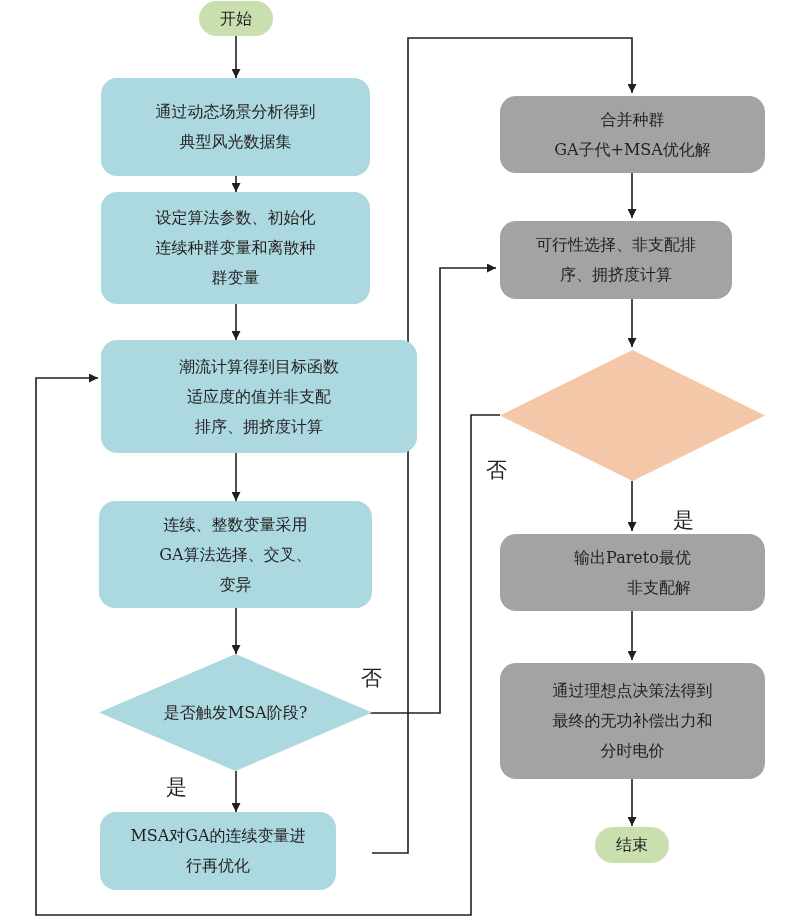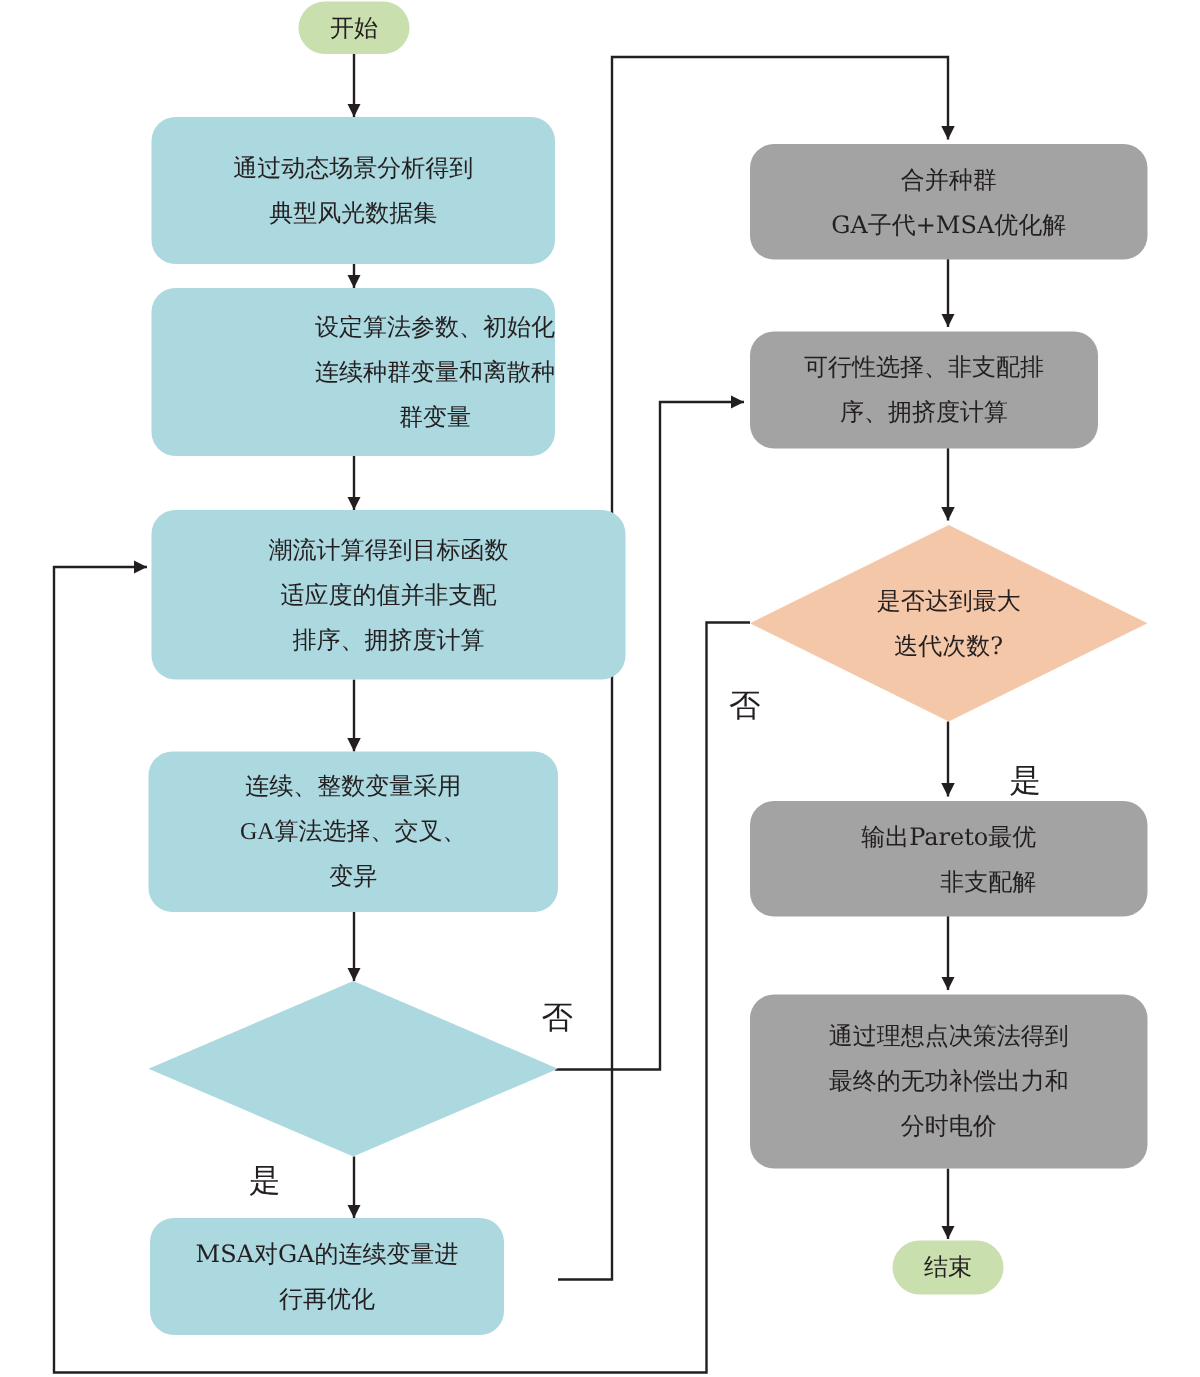--- a/index.html
+++ b/index.html
@@ -50,42 +50,43 @@
 
 <div class="node terminal" style="left:199px; top:1px; width:74px; height:35px;">
   <span>开始</span>
 </div>
 
 <div class="node proc-blue" style="left:101px; top:78px; width:269px; height:98px;">
   <span>通过动态场景分析得到
 典型风光数据集</span>
 </div>
 
-<div class="node proc-blue" style="left:101px; top:192px; width:269px; height:112px;justify-content:flex-end;">
+<div class="node proc-blue" style="left:101px; top:192px; width:269px; height:112px;">
   <span>设定算法参数、初始化
 连续种群变量和离散种
 群变量</span>
 </div>
 
 <div class="node proc-blue" style="left:101px; top:340px; width:316px; height:113px;">
   <span>潮流计算得到目标函数
 适应度的值并非支配
 排序、拥挤度计算</span>
 </div>
 
-<div class="node proc-blue" style="left:99px; top:501px; width:273px; height:107px;font-family:Liberation Serif, serif;">
+<div class="node proc-blue" style="left:99px; top:501px; width:273px; height:107px;">
   <span>连续、整数变量采用
 GA算法选择、交叉、
 变异</span>
 </div>
 
 <div class="node diamond" style="left:99px; top:654px; width:273px; height:117px;">
   <svg width="273" height="117">
     <polygon points="136.5,0 273,58.5 136.5,117 0,58.5" fill="#acd8df"></polygon>
   </svg>
+  <span>是否触发MSA阶段?</span>
 </div>
 
 <div class="node proc-blue" style="left:100px; top:812px; width:236px; height:78px;">
   <span>MSA对GA的连续变量进
 行再优化</span>
 </div>
 
 <div class="node proc-orange" style="left:500px; top:96px; width:265px; height:77px;">
   <span>合并种群
 GA子代+MSA优化解</span>
@@ -93,22 +94,20 @@
 
 <div class="node proc-orange" style="left:500px; top:221px; width:232px; height:78px;">
   <span>可行性选择、非支配排
 序、拥挤度计算</span>
 </div>
 
 <div class="node diamond" style="left:500px; top:350px; width:265px; height:131px;">
   <svg width="265" height="131">
     <polygon points="132.5,0 265,65.5 132.5,131 0,65.5" fill="#f5c7a9"></polygon>
   </svg>
-  <span>是否达到最大
-迭代次数?</span>
 </div>
 
 <div class="node proc-orange" style="left:500px; top:534px; width:265px; height:77px;text-align:right;">
   <span>输出Pareto最优
 非支配解</span>
 </div>
 
 <div class="node proc-orange" style="left:500px; top:663px; width:265px; height:116px;">
   <span>通过理想点决策法得到
 最终的无功补偿出力和

